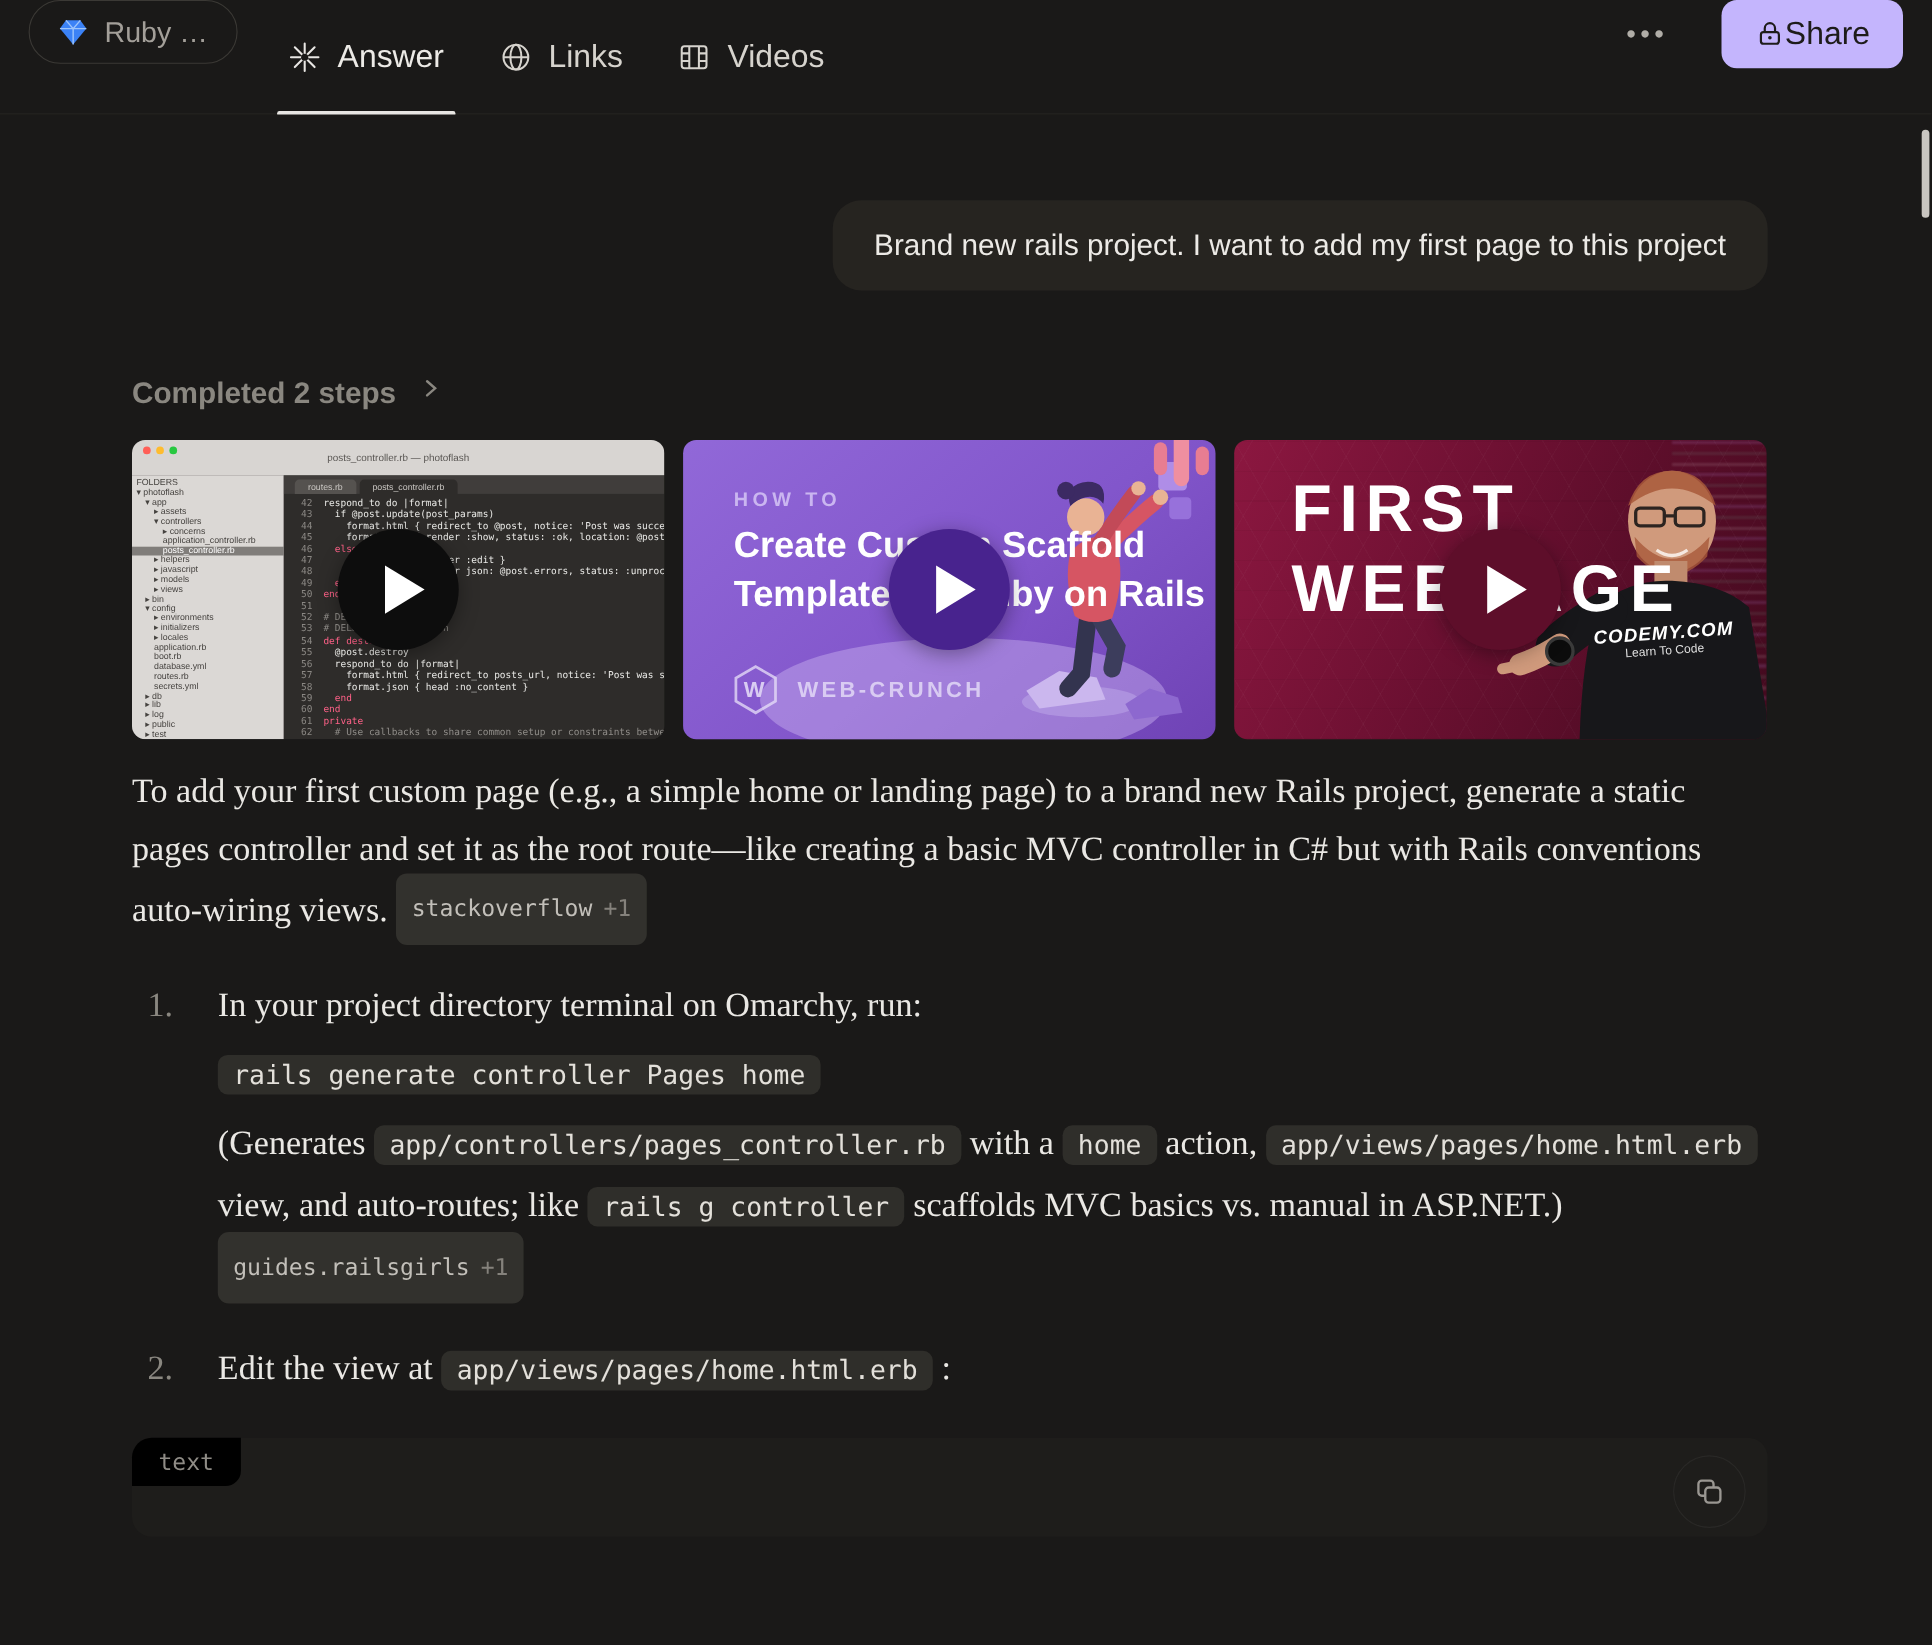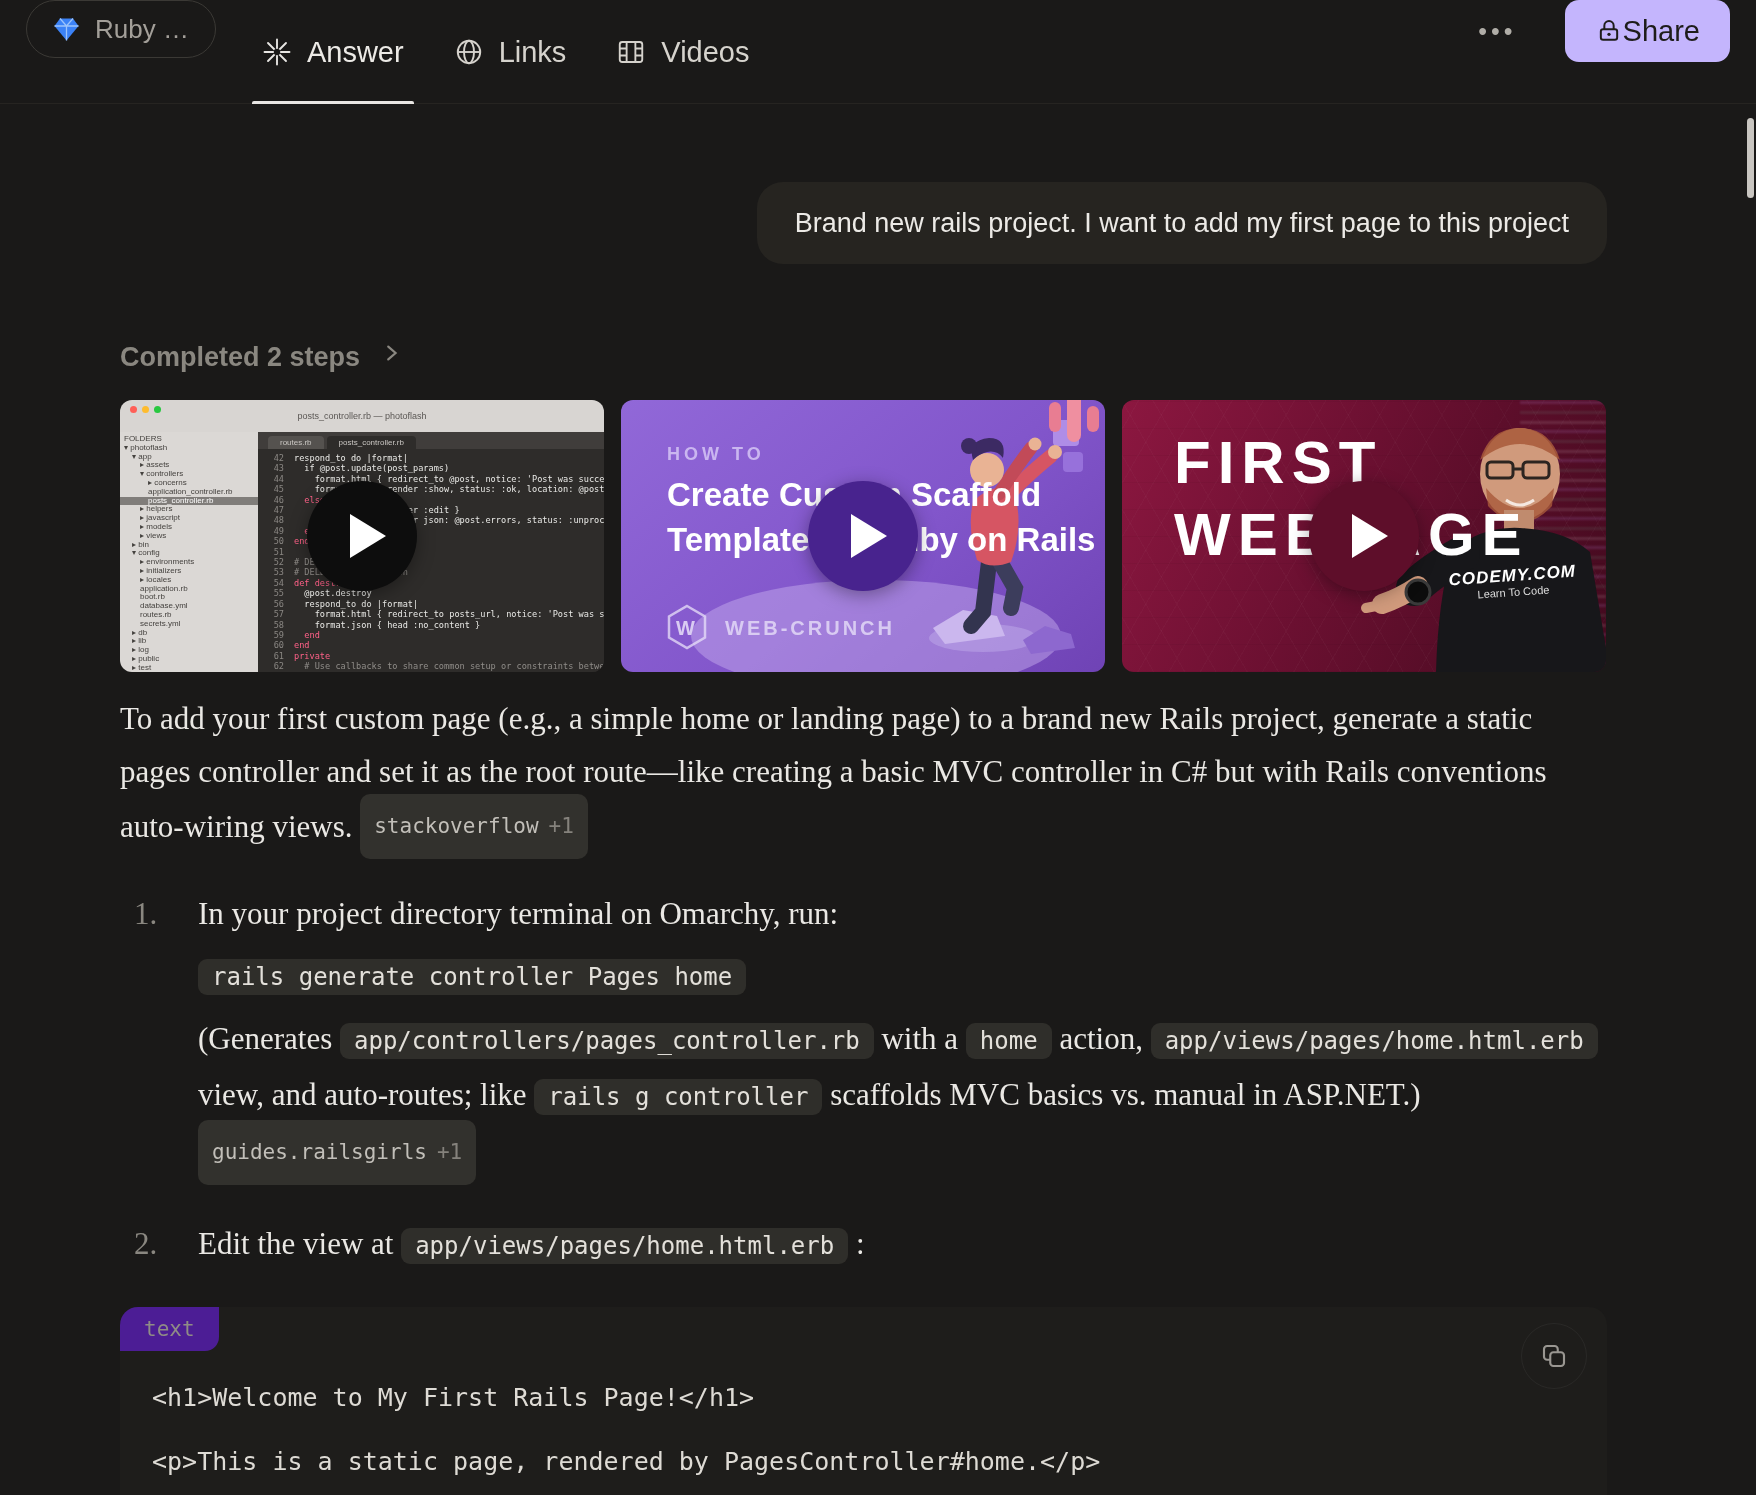--- a/index.html
+++ b/index.html
@@ -113,21 +113,21 @@
   .cite-src { color:#c2bfb9; } .cite-plus { color:#85827c; margin-left:10px; }
   .answer-list { margin-top:24px; }
   .list-item { display:flex; margin-bottom:20px; }
   .marker { width:78px; padding-left:14px; color:#8a8780; font-family:"Liberation Serif",serif;
     font-size:31px; line-height:53px; flex:none; }
   .item-body { flex:1; font-family:"Liberation Serif",serif; font-size:31px; line-height:53px; color:#eae8e4; }
   .item-line { margin-bottom:8px; }
   
   .code-block { margin-top:26px; background:#1e1d1b; border-radius:18px; position:relative;
     padding:70px 70px 20px 32px; }
-  .lang-tag { position:absolute; top:0; left:0; background:#4c1d95; color:#8f8c86;
+  .lang-tag { position:absolute; top:0; left:0; background:#000000; color:#8f8c86;
     font-family:"DejaVu Sans Mono",monospace; font-size:21px; padding:10px 24px;
     border-radius:18px 0 14px 0; }
   .copy-btn { position:absolute; top:16px; right:20px; width:66px; height:66px; border-radius:50%;
     background:transparent; border:1px solid rgba(255,255,255,.05); display:flex; align-items:center;
     justify-content:center; cursor:pointer; }
   .cb-line { font-family:"DejaVu Sans Mono",monospace; font-size:25px; line-height:42px;
     color:#dedbd5; margin-bottom:22px; white-space:pre; }
   svg { display:block; }
 </style>
 </head>
@@ -397,19 +397,15 @@
   <div class="code-block">
     <div class="lang-tag">text</div>
     <button class="copy-btn">
       <span>
         <svg width="30" height="30" viewBox="0 0 24 24" fill="none" stroke="#9a9792" stroke-width="1.7">
           <rect x="9" y="9" width="11" height="11" rx="2.5"></rect>
           <path d="M15 9V6.5A2.5 2.5 0 0 0 12.5 4H6.5A2.5 2.5 0 0 0 4 6.5v6A2.5 2.5 0 0 0 6.5 15H9"></path>
         </svg>
       </span>
     </button>
-    <div class="cb-lines">
-        <div class="cb-line">&lt;h1&gt;Welcome to My First Rails Page!&lt;/h1&gt;</div>
-        <div class="cb-line">&lt;p&gt;This is a static page, rendered by PagesController#home.&lt;/p&gt;</div>
-      </div>
   </div>
 
 </main>
 
 </body></html>

